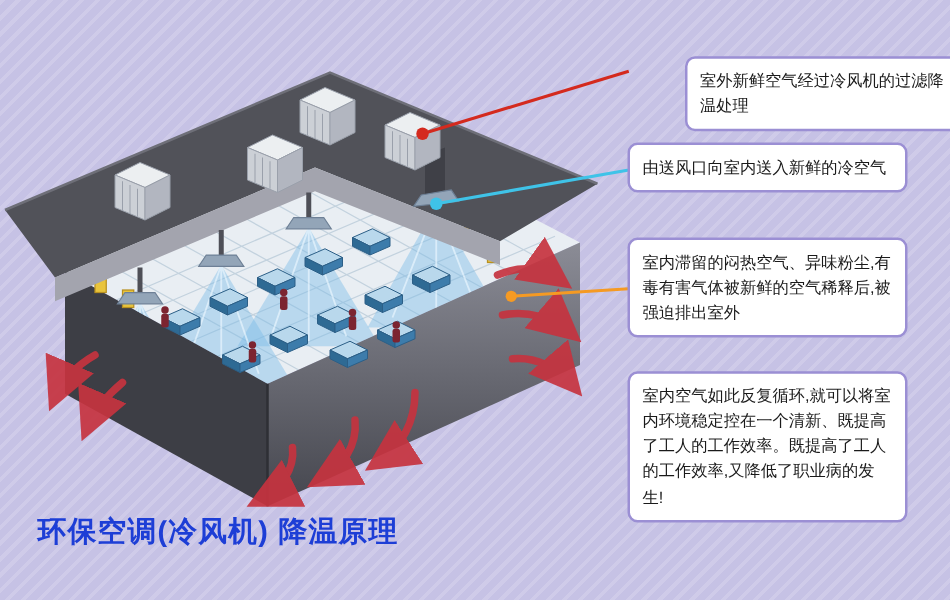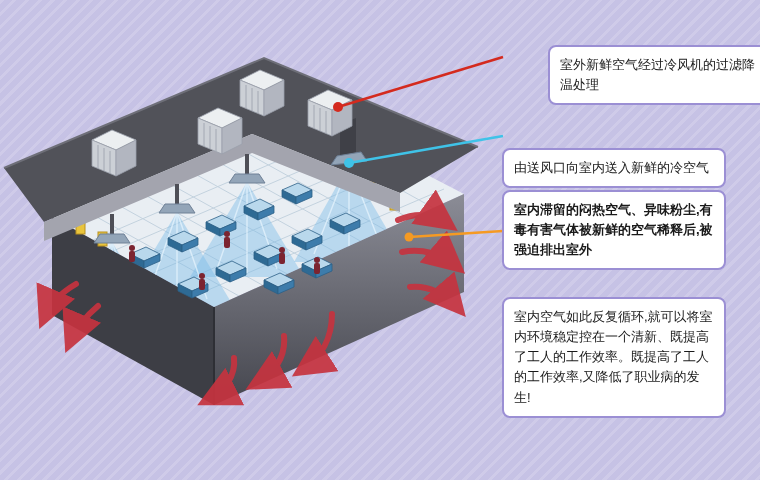--- a/index.html
+++ b/index.html
@@ -13,22 +13,22 @@
     background-image:repeating-linear-gradient(135deg,#cfcbe9 0 3px,#c6c2e5 3px 9px);
   }
   .illustration{position:absolute;left:2px;top:52px;width:500px;height:375px;}
   .connectors{position:absolute;left:0;top:0;width:760px;height:480px;pointer-events:none;}
   .callout{
     position:absolute;left:502px;width:224px;box-sizing:border-box;
     background:#ffffff;border:2px solid #9b8fd4;border-radius:8px;
     padding:8px 10px;font-size:13px;line-height:1.55;color:#1a1a1a;
   }
   .callout-1{top:45px;margin-left:46px;}
-  .callout-2{top:114px;margin-top:34px;}
-  .callout-3{top:190px;font-weight:bold;}
+  .callout-2{top:114px;}
+  .callout-3{top:190px;}
   .callout-4{top:297px;}
   .page-title{
     position:absolute;left:30px;top:410px;margin:0;
     font-size:23px;font-weight:bold;color:#1d3ed6;letter-spacing:1px;
   }
 </style>
 </head>
 <body>
 
 <div class="stage">
@@ -228,13 +228,14 @@
   <div class="callout callout-2">
     <span>由送风口向室内送入新鲜的冷空气</span>
   </div>
   <div class="callout callout-3">
     <span>室内滞留的闷热空气、异味粉尘,有毒有害气体被新鲜的空气稀释后,被强迫排出室外</span>
   </div>
   <div class="callout callout-4">
     <span>室内空气如此反复循环,就可以将室内环境稳定控在一个清新、既提高了工人的工作效率。既提高了工人的工作效率,又降低了职业病的发生!</span>
   </div>
 
+  <h1 class="page-title">环保空调(冷风机)  降温原理</h1>
 </div>
 
 </body></html>

